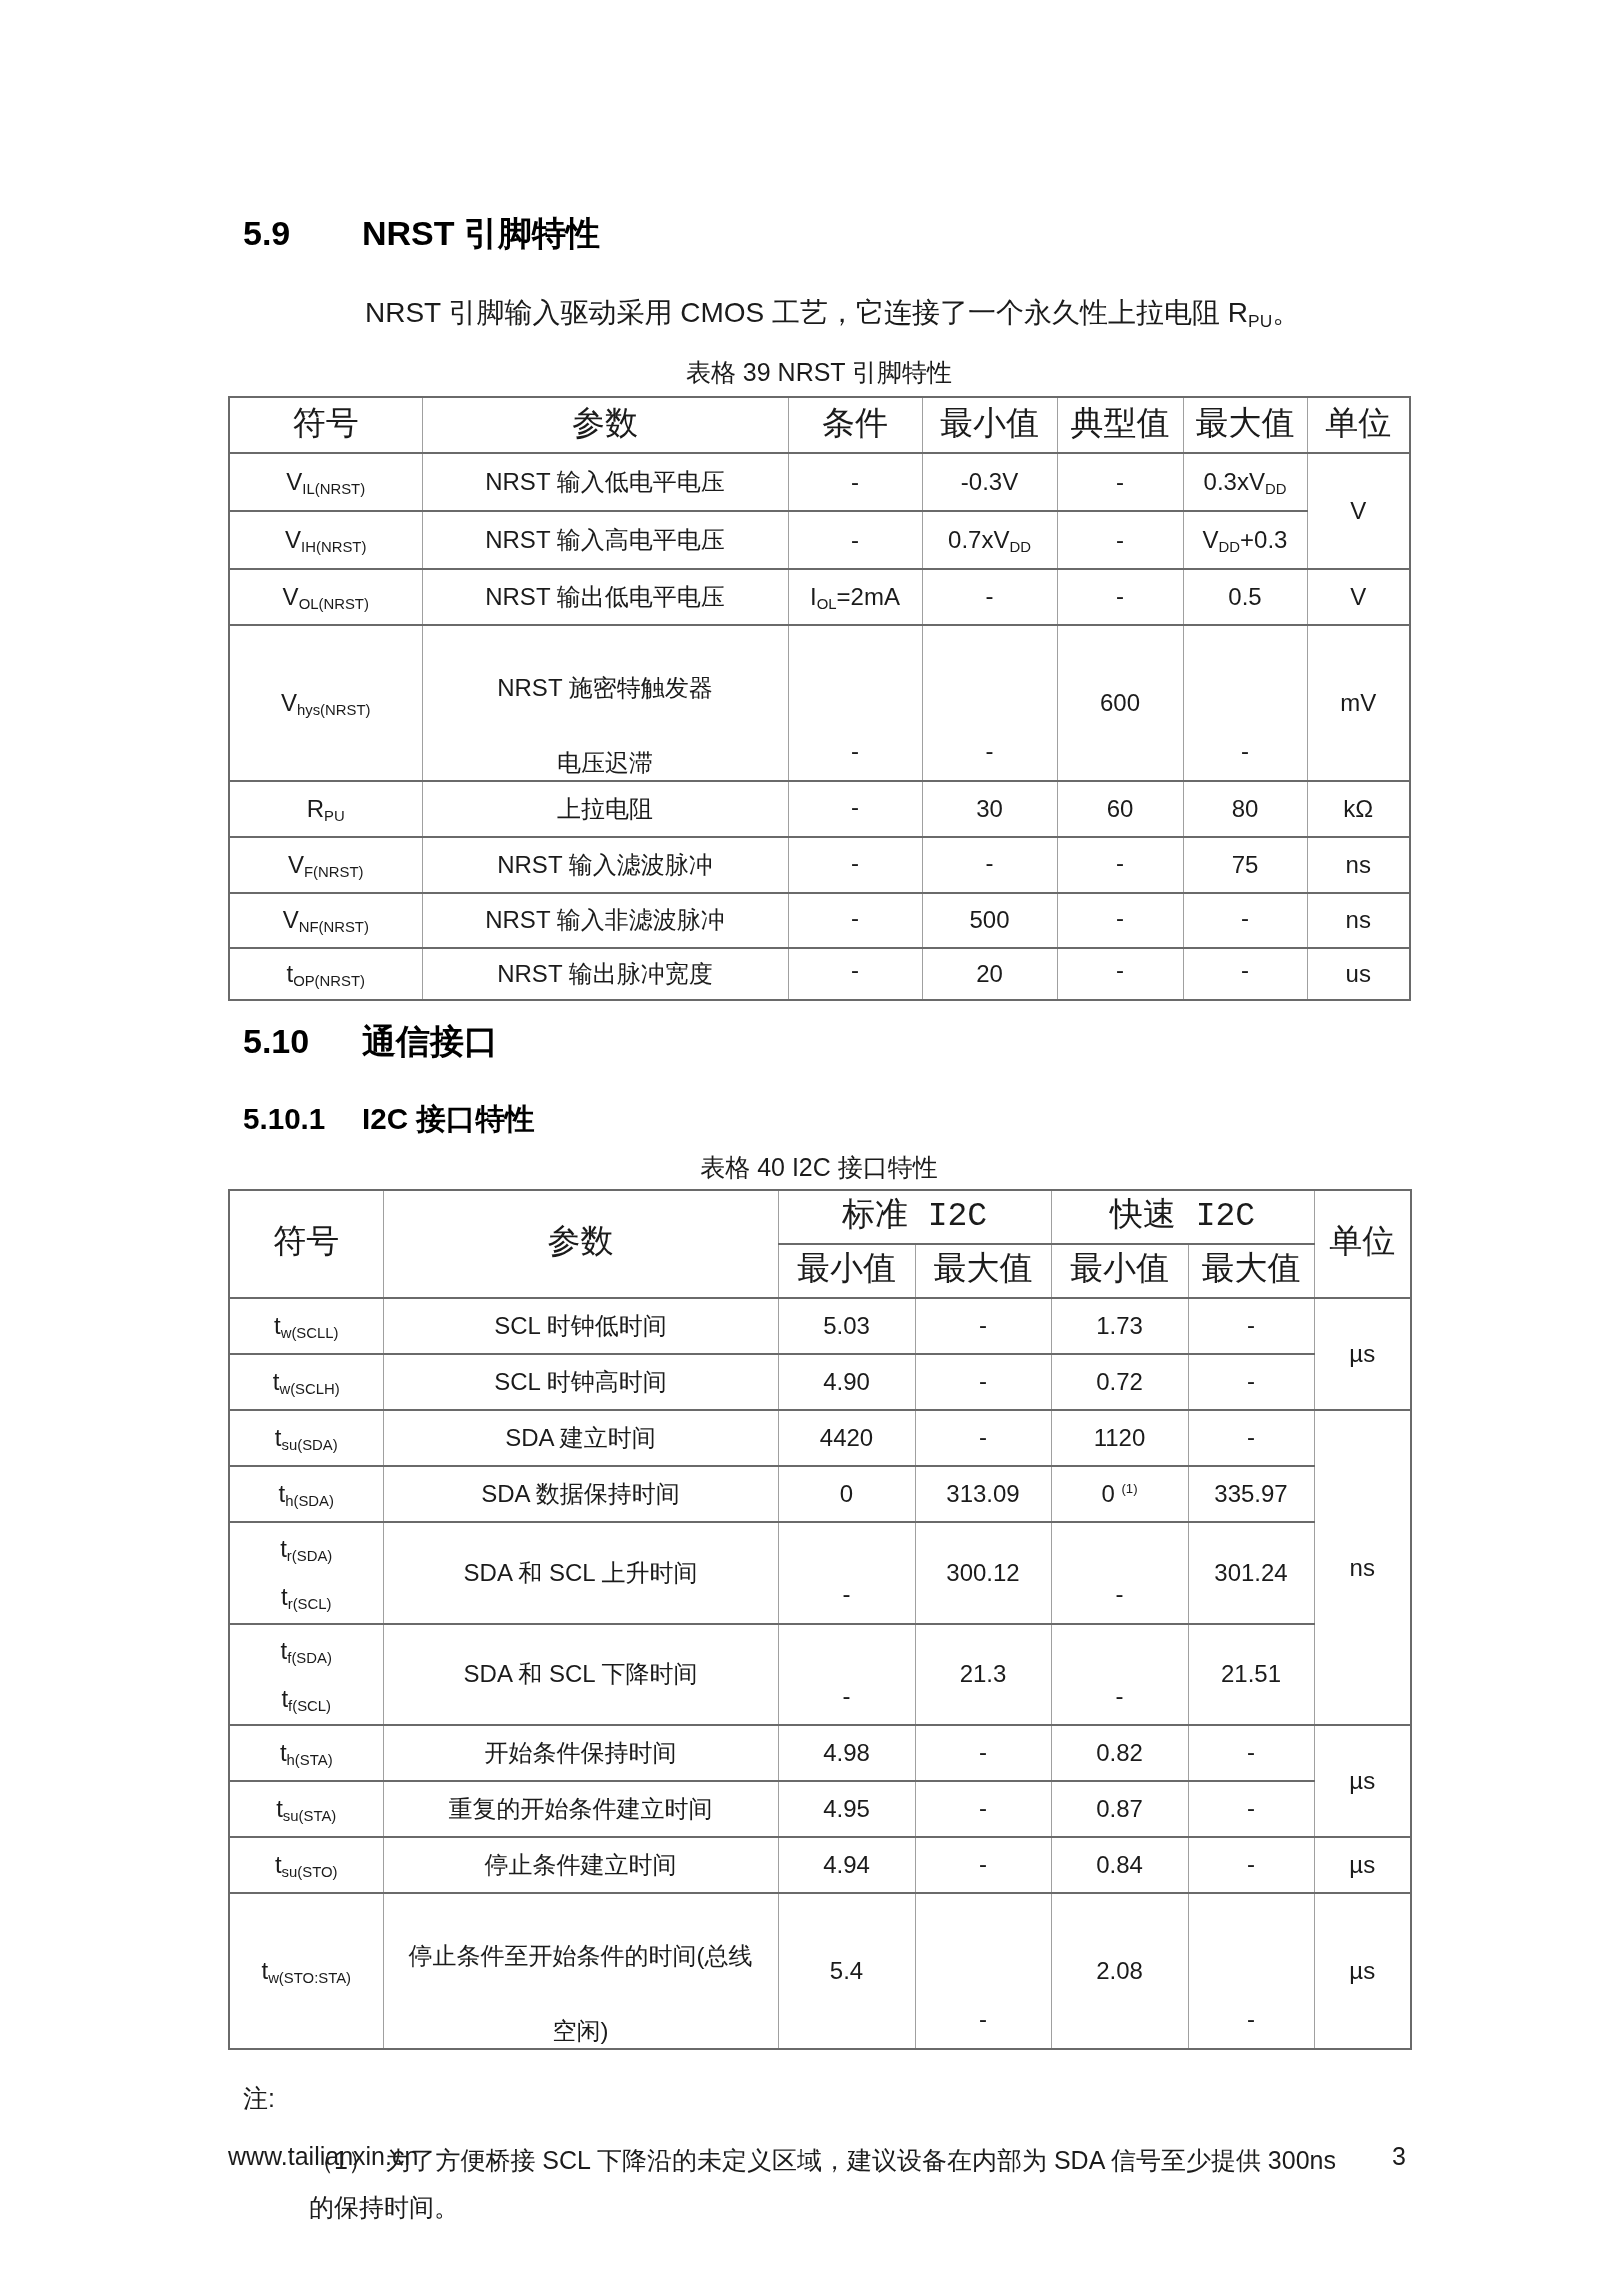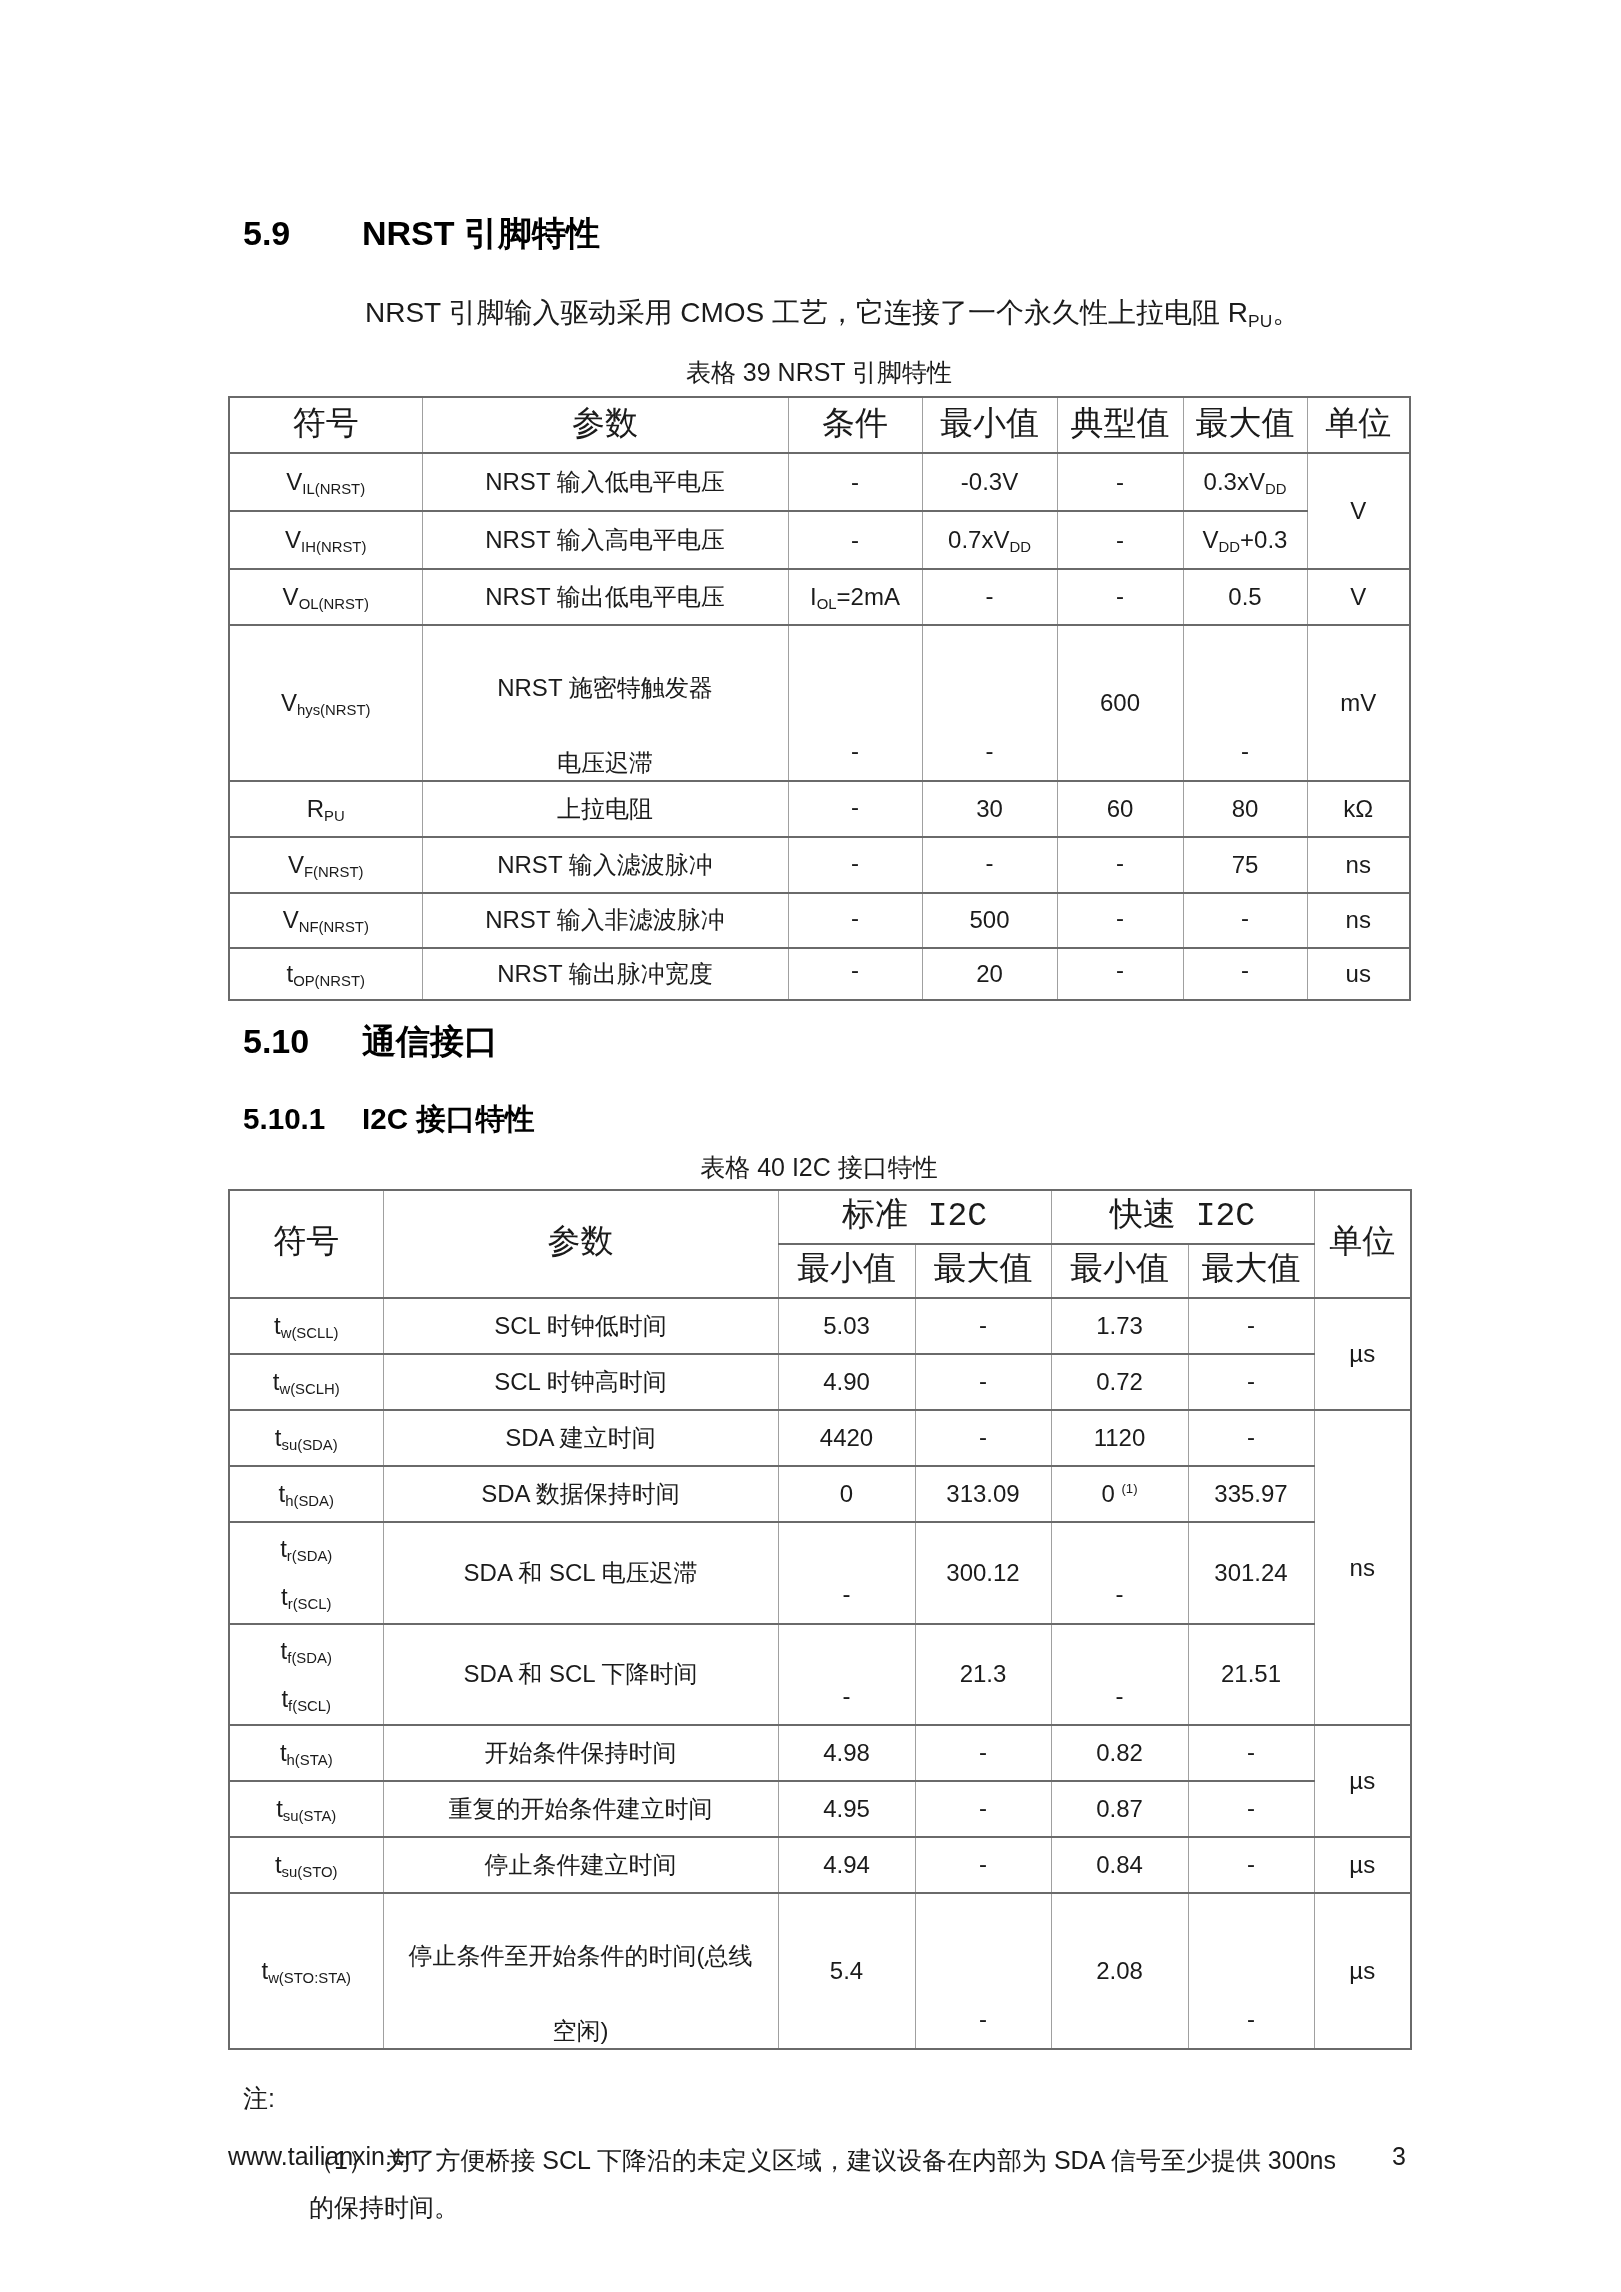--- a/index.html
+++ b/index.html
@@ -216,21 +216,21 @@
           <td>0</td>
           <td>313.09</td>
           <td><span>0 </span><sup class="fn">(1)</sup></td>
           <td>335.97</td>
         </tr>
         <tr style="height:94px">
           <td>
             <span class="sym-line"><span>t</span><sub>r(SDA)</sub></span>
             <span class="sym-line"><span>t</span><sub>r(SCL)</sub></span>
           </td>
-          <td>SDA 和 SCL 电压迟滞</td>
+          <td>SDA 和 SCL 上升时间</td>
           <td class="dash">-</td>
           <td>300.12</td>
           <td class="dash">-</td>
           <td>301.24</td>
         </tr>
         <tr style="height:87px">
           <td>
             <span class="sym-line"><span>t</span><sub>f(SDA)</sub></span>
             <span class="sym-line"><span>t</span><sub>f(SCL)</sub></span>
           </td>

